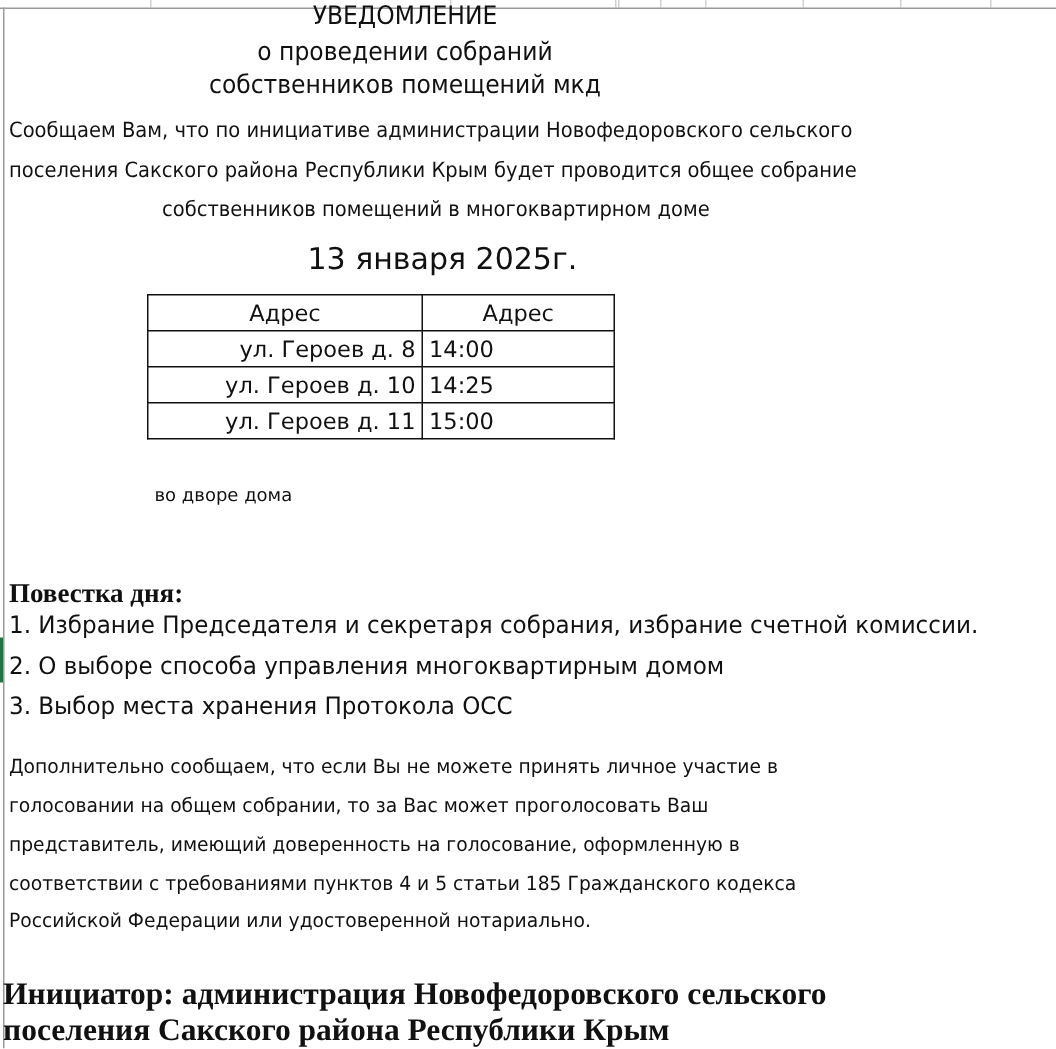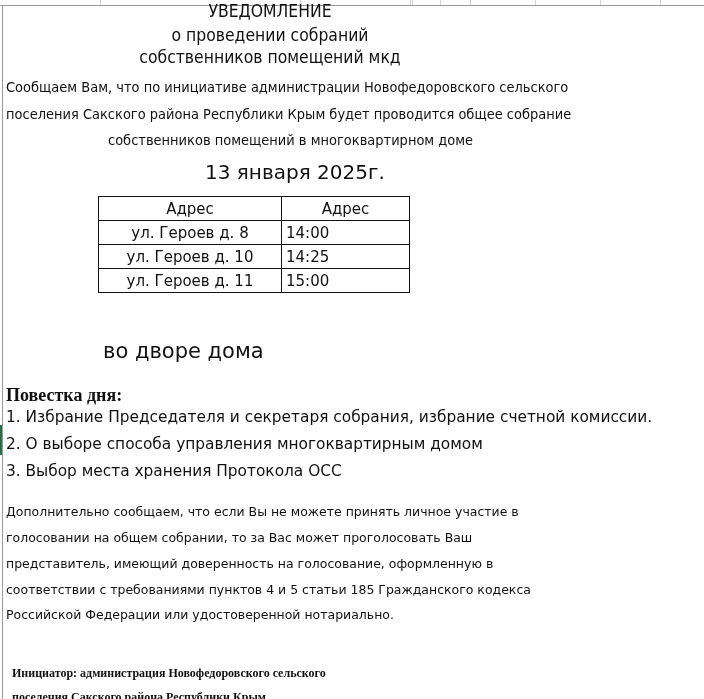--- a/index.html
+++ b/index.html
@@ -9,27 +9,27 @@
     .topticks span { position: absolute; top: 0; width: 1px; height: 5px; background: #d0d0d0; }
     .leftline { position: absolute; left: 2px; top: 5px; width: 1px; height: 694px; background: #9a9a9a; }
     .green-mark { position: absolute; left: 0; top: 425px; width: 2px; height: 30px; background: #217346; }
     .abs { position: absolute; white-space: nowrap; }
     .title { font-size: 17px; line-height: 22px; text-align: center; width: 320px; left: 110px; transform: scaleX(0.92); transform-origin: center; }
     .intro { font-size: 14px; line-height: 20px; transform: scaleX(0.93); transform-origin: left center; }
     .date { font-size: 20px; left: 205px; top: 160px; }
     table.sched { position: absolute; left: 98px; top: 196px; border-collapse: collapse; font-size: 15px; }
     table.sched td, table.sched th { border: 1px solid #111; height: 23px; padding: 0 4px; font-weight: normal; line-height: 22px; }
     table.sched th { text-align: center; }
-    .c1 { width: 174px; text-align: center; }
+    .c1 { width: 174px; text-align: right; }
     .c2 { width: 119px; text-align: left; }
-    .place { font-size: 21px; left: 103px; top: 339px; }
+    .place { font-size: 12px; left: 103px; top: 323px; }
     .agenda-title { font-family: "Liberation Serif", serif; font-weight: bold; font-size: 18px; left: 6px; top: 385px; }
     .agenda-item { font-size: 16px; left: 6px; transform: scaleX(0.96); transform-origin: left center; }
     .note { font-size: 13px; left: 6px; transform: scaleX(0.96); transform-origin: left center; }
-    .initiator { font-family: "Liberation Serif", serif; font-weight: bold; font-size: 12px; left: 12px; margin-top: 16px; }
+    .initiator { font-family: "Liberation Serif", serif; font-weight: bold; font-size: 21px; left: 2px; }
   </style>
 </head>
 <body>
 
 <div class="topticks">
   <span style="left:100px"></span>
     <span style="left:300px"></span>
     <span style="left:410px"></span>
     <span style="left:412px"></span>
     <span style="left:440px"></span>

